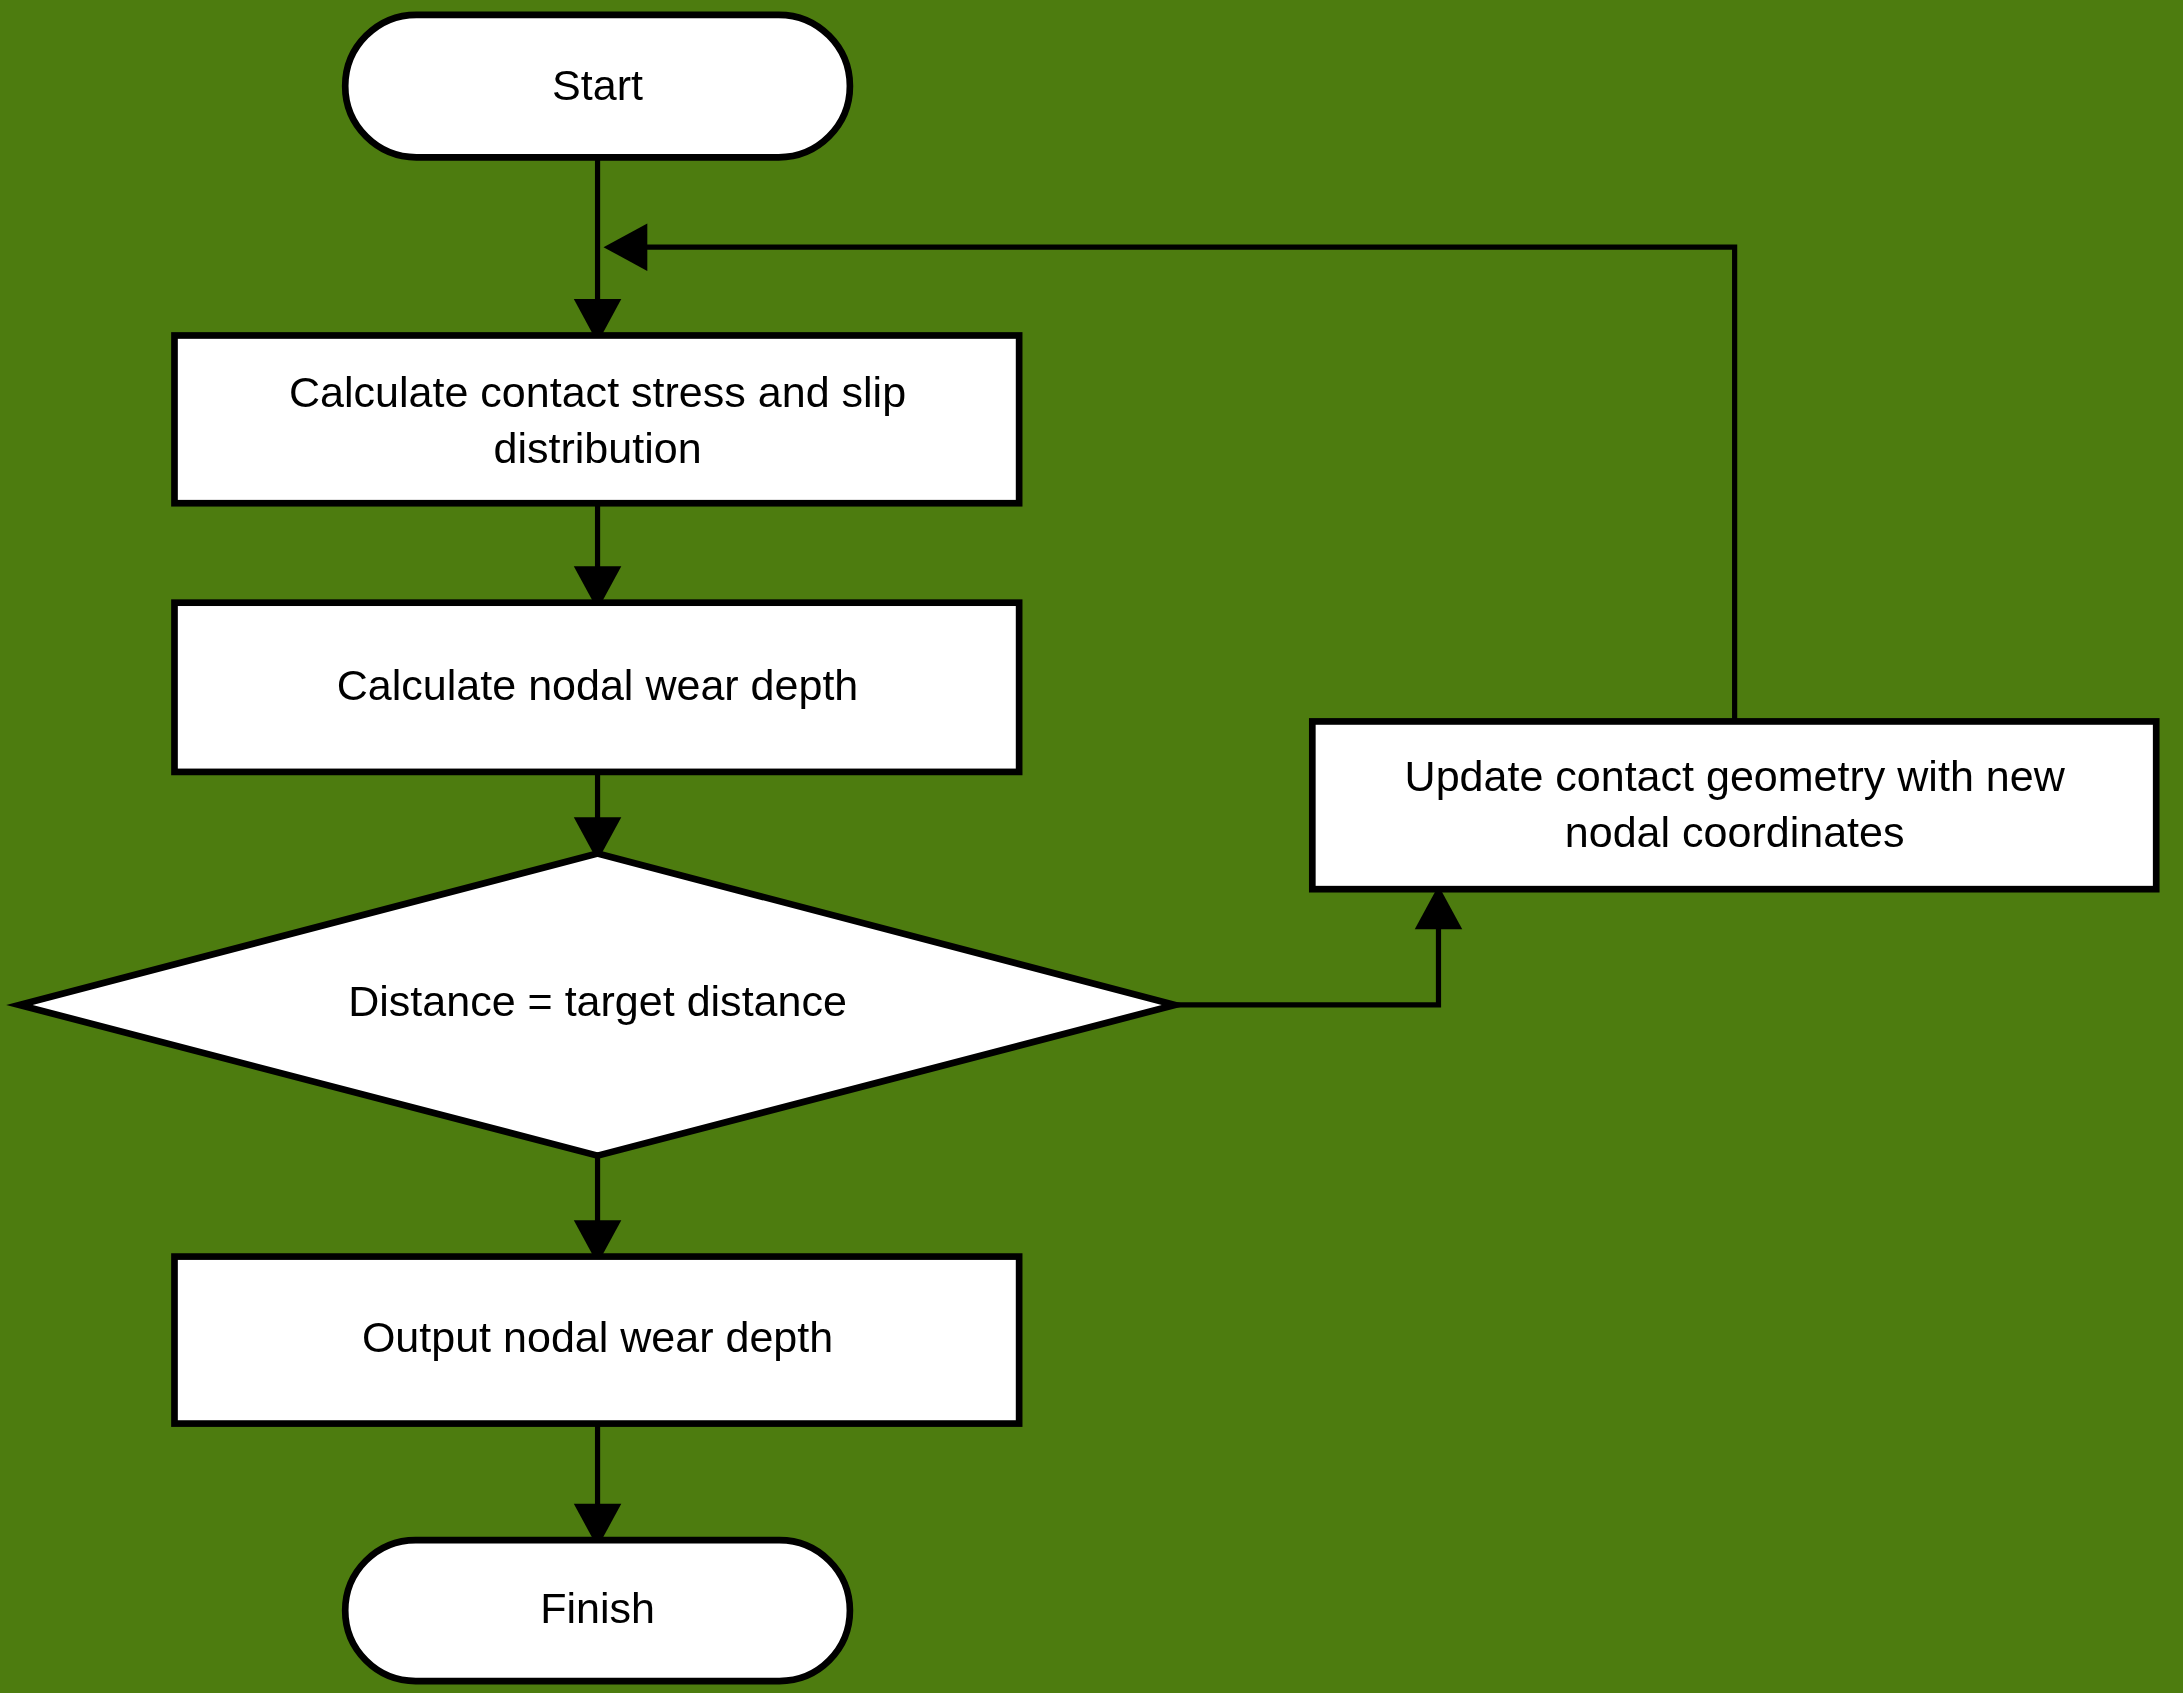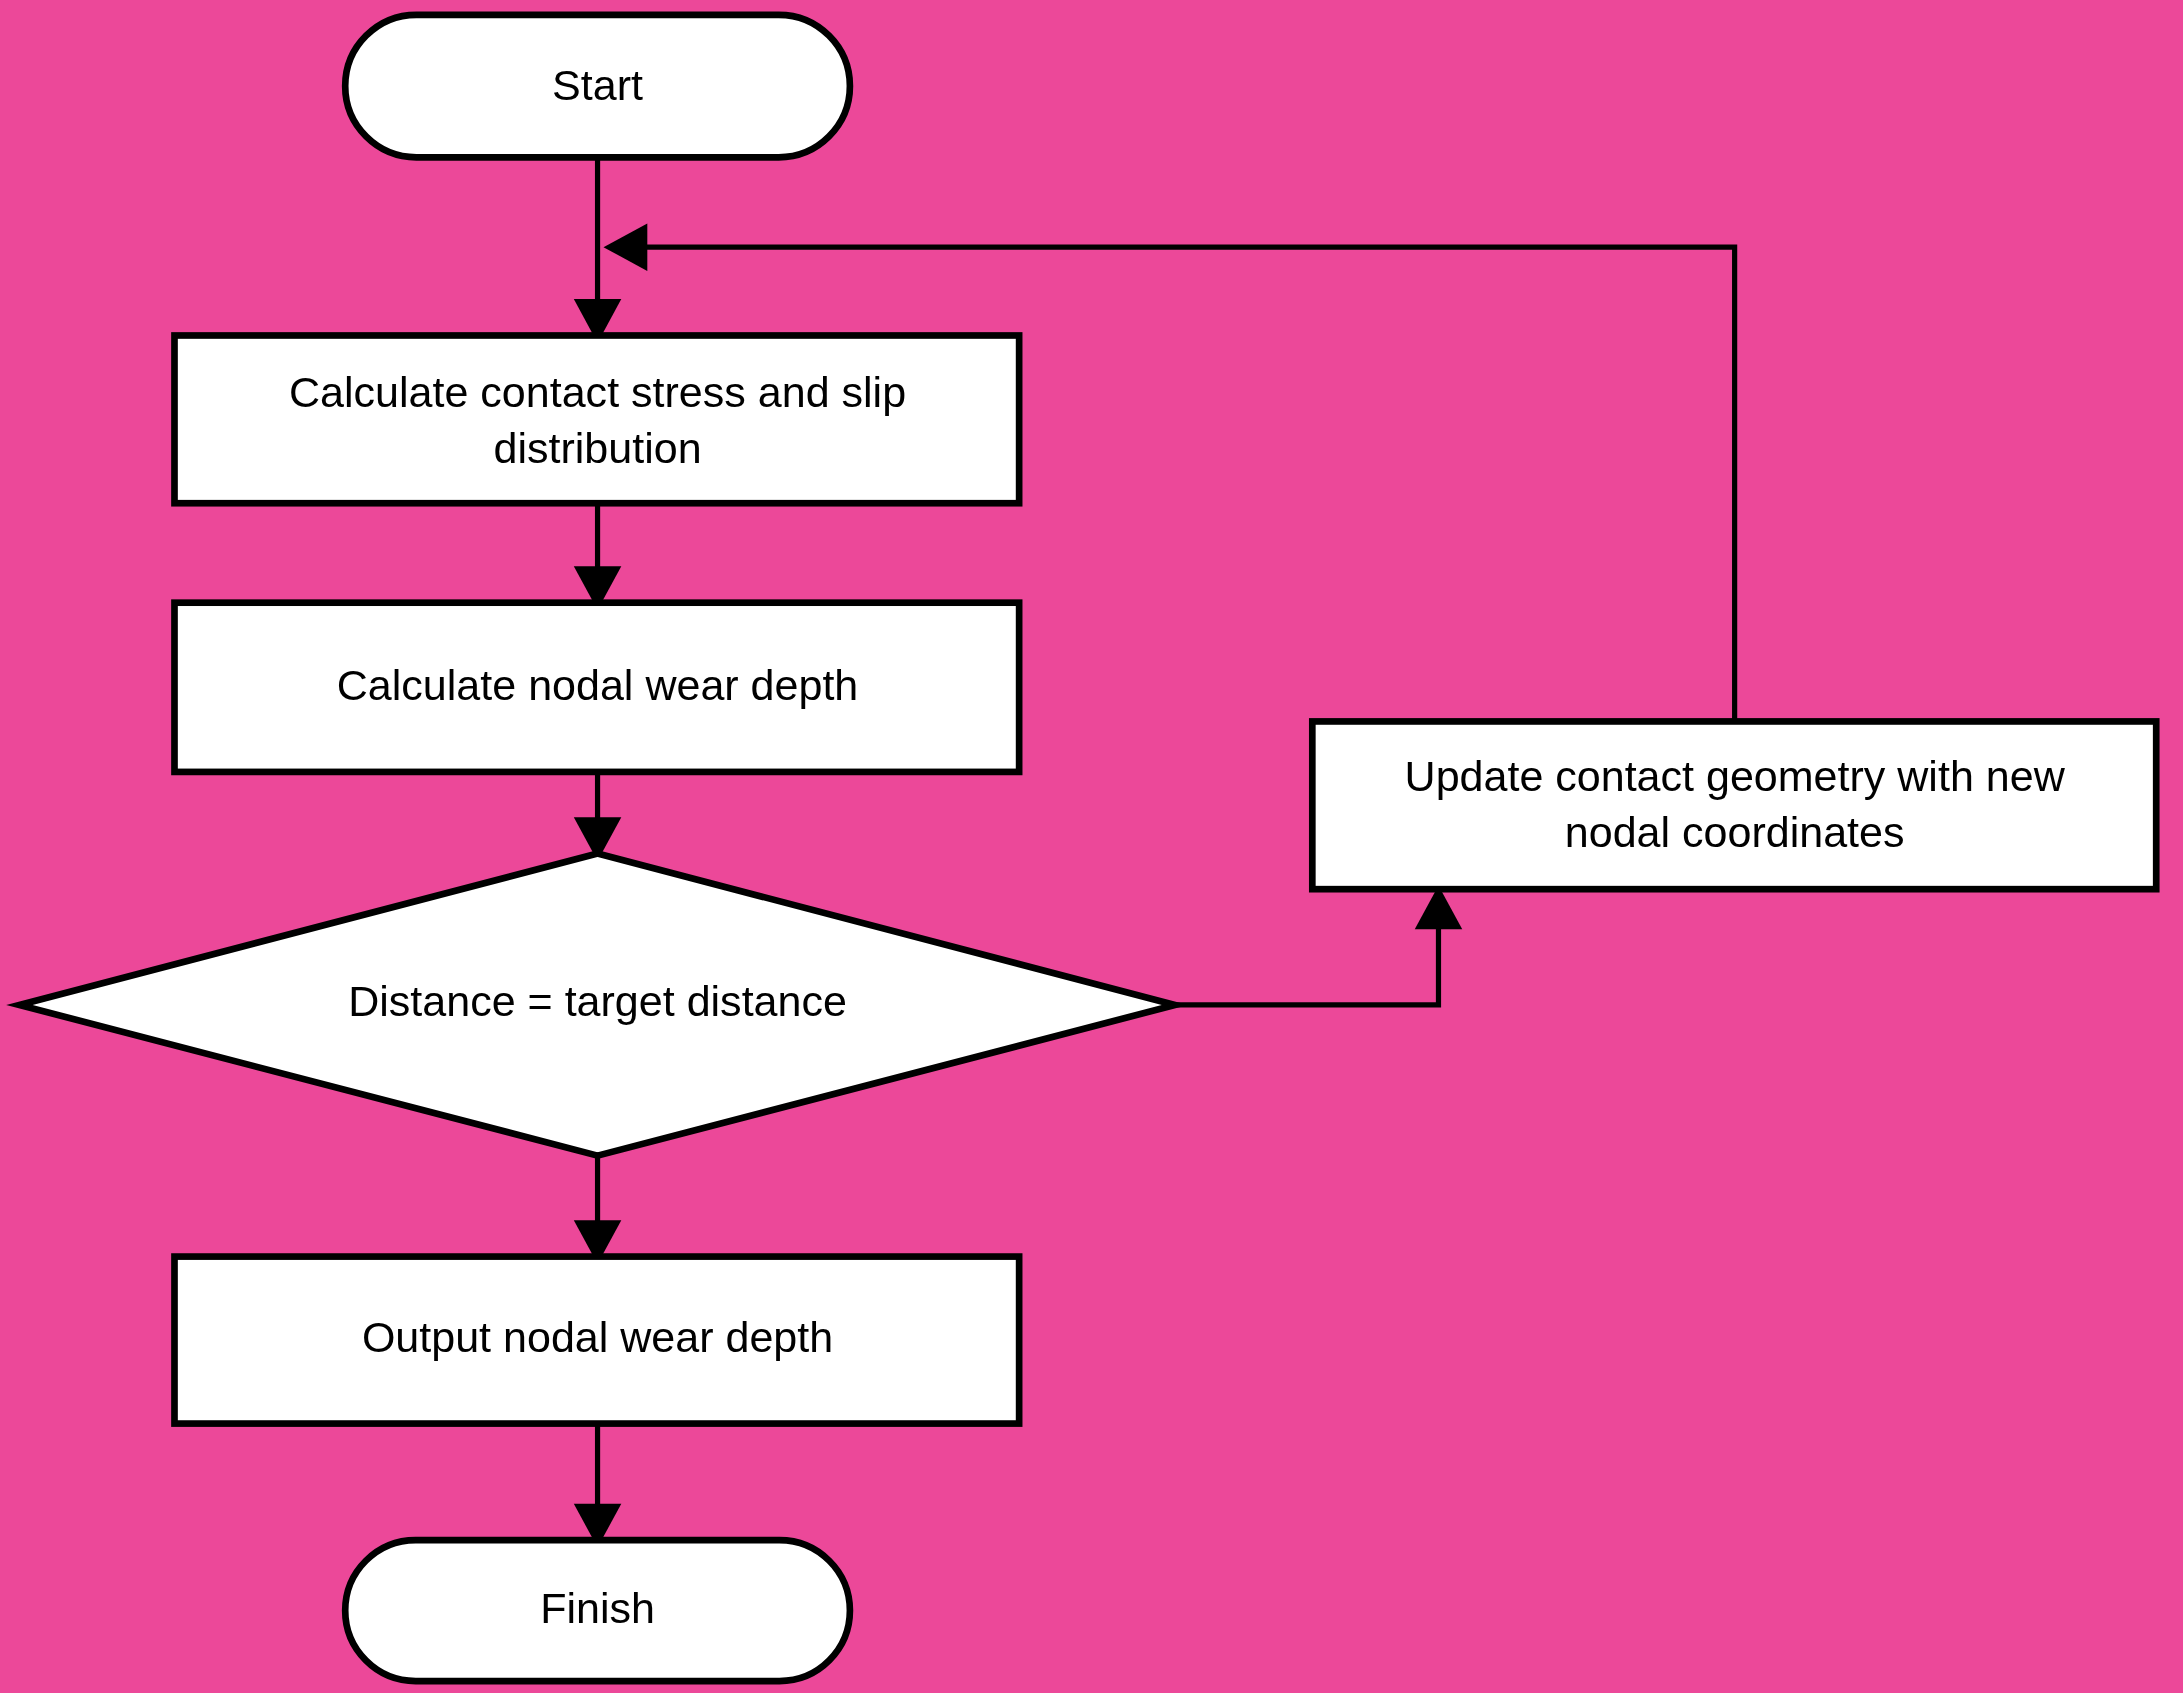--- a/index.html
+++ b/index.html
@@ -8,21 +8,21 @@
     padding: 0;
     background: #ffffff;
   }
   body {
     font-family: "Liberation Sans", sans-serif;
   }
   #flow-root {
     position: relative;
     width: 2183px;
     height: 1693px;
-    background: #ec4899;
+    background: #4d7c0f;
     overflow: hidden;
   }
   #flow-svg {
     display: block;
     width: 2183px;
     height: 1693px;
   }
   .node-shape {
     fill: #ffffff;
     stroke: #000000;

